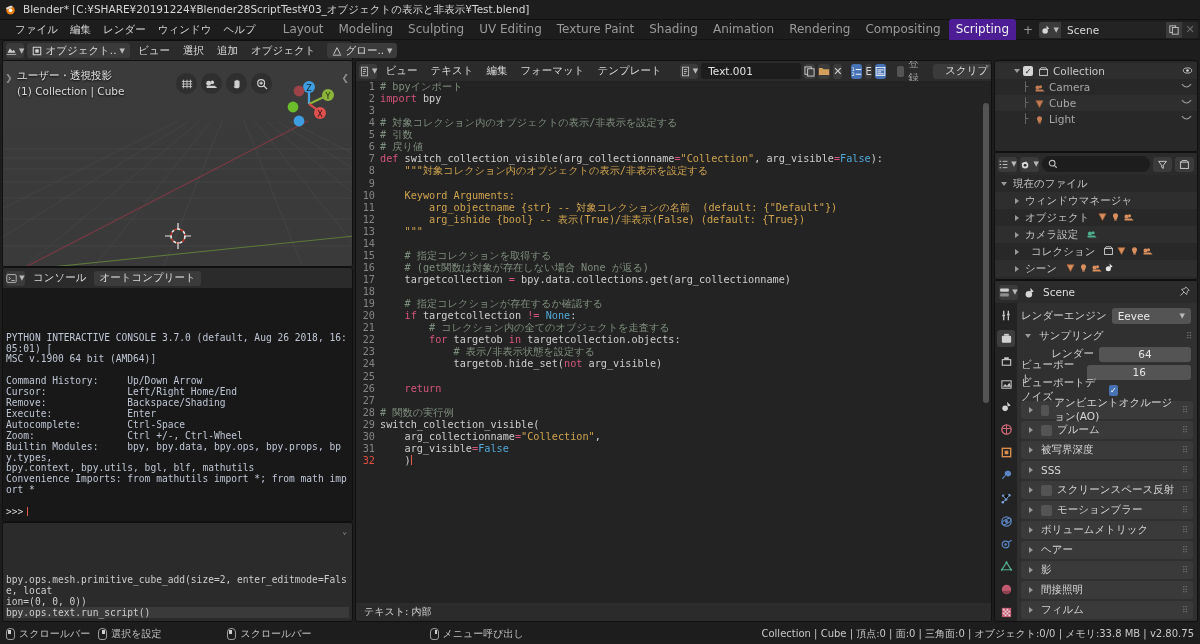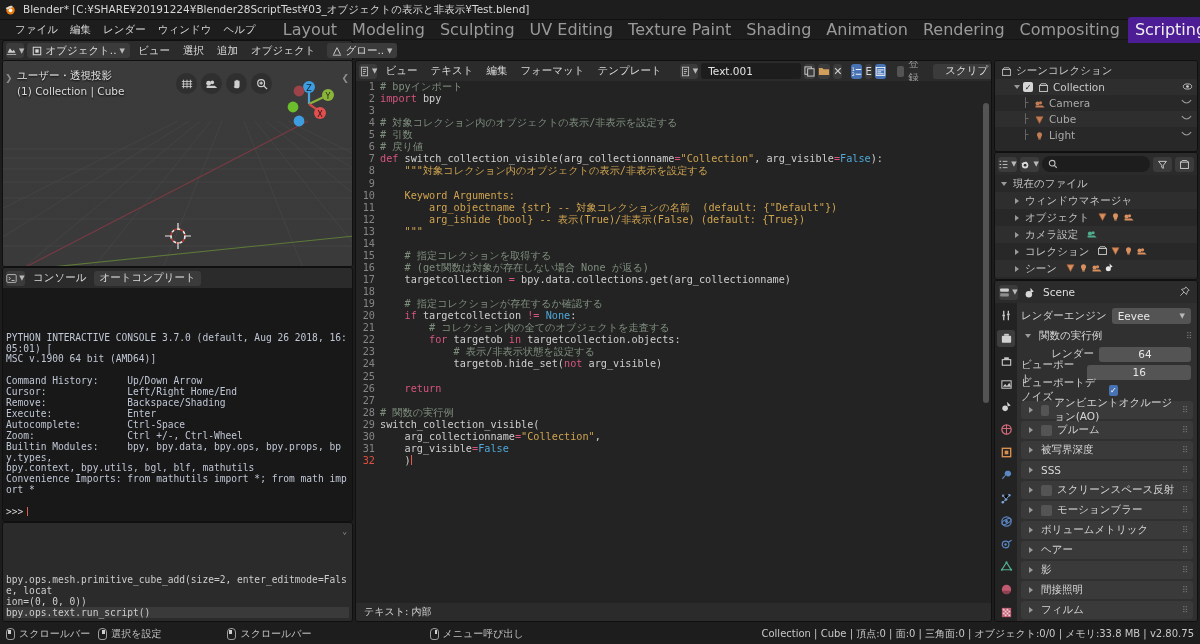--- a/index.html
+++ b/index.html
@@ -25,21 +25,21 @@
     height: 20px; background: #1d1d1d; display: flex; align-items: center;
     padding-left: 4px; border-bottom: 1px solid #141414;
   }
   .topbar-logo { width: 14px; height: 14px; margin-right: 5px; }
   .menu-item {
     font-size: 10.5px; color: #d6d6d6; padding: 2px 6px; white-space: nowrap;
     border-radius: 2px;
   }
   .ws-tabs { display: flex; align-items: center; margin-left: 14px; gap: 1px; }
   .ws-tab {
-    font-size: 16px; color: #9a9a9a; padding: 3px 7px 4px; white-space: nowrap;
+    font-size: 12px; color: #9a9a9a; padding: 3px 7px 4px; white-space: nowrap;
     border-radius: 3px 3px 0 0;
     text-align: center;
   }
   .ws-tab.active { background: #4c1d95; color: #f0f0f0; }
   .ws-add { font-size: 12px; color: #9b9b9b; padding: 0 6px; }
   .topbar-right { margin-left: auto; display: flex; align-items: center; gap: 3px; padding-right: 4px; }
   .id-block { display: flex; align-items: center; background: #282828; border-radius: 3px; height: 16px; }
   .id-icon { width: 22px; display: flex; align-items: center; justify-content: center; gap: 1px;
              background: #3b3b3b; height: 16px; border-radius: 3px 0 0 3px; }
   .id-name { background: #232323; height: 16px; display: flex; align-items: center;
@@ -468,30 +468,20 @@
 
     <div class="te-body">
       <div class="te-code" id="code-lines"><div class="te-row"><span class="te-num">1</span><span class="te-txt"><span class="c-cmt"># bpyインポート</span></span></div><div class="te-row"><span class="te-num">2</span><span class="te-txt"><span class="c-kw">import</span><span class="c-def"> bpy</span></span></div><div class="te-row"><span class="te-num">3</span><span class="te-txt"></span></div><div class="te-row"><span class="te-num">4</span><span class="te-txt"><span class="c-cmt"># 対象コレクション内のオブジェクトの表示/非表示を設定する</span></span></div><div class="te-row"><span class="te-num">5</span><span class="te-txt"><span class="c-cmt"># 引数</span></span></div><div class="te-row"><span class="te-num">6</span><span class="te-txt"><span class="c-cmt"># 戻り値</span></span></div><div class="te-row"><span class="te-num">7</span><span class="te-txt"><span class="c-kw">def</span><span class="c-def"> switch_collection_visible(arg_collectionname</span><span class="c-kw">=</span><span class="c-str">"Collection"</span><span class="c-def">, arg_visible</span><span class="c-kw">=</span><span class="c-num">False</span><span class="c-def">):</span></span></div><div class="te-row"><span class="te-num">8</span><span class="te-txt"><span class="c-doc">    """対象コレクション内のオブジェクトの表示/非表示を設定する</span></span></div><div class="te-row"><span class="te-num">9</span><span class="te-txt"></span></div><div class="te-row"><span class="te-num">10</span><span class="te-txt"><span class="c-doc">    Keyword Arguments:</span></span></div><div class="te-row"><span class="te-num">11</span><span class="te-txt"><span class="c-doc">        arg_objectname {str} -- 対象コレクションの名前  (default: {"Default"})</span></span></div><div class="te-row"><span class="te-num">12</span><span class="te-txt"><span class="c-doc">        arg_ishide {bool} -- 表示(True)/非表示(False) (default: {True})</span></span></div><div class="te-row"><span class="te-num">13</span><span class="te-txt"><span class="c-doc">    """</span></span></div><div class="te-row"><span class="te-num">14</span><span class="te-txt"></span></div><div class="te-row"><span class="te-num">15</span><span class="te-txt"><span class="c-cmt">    # 指定コレクションを取得する</span></span></div><div class="te-row"><span class="te-num">16</span><span class="te-txt"><span class="c-cmt">    # (get関数は対象が存在しない場合 None が返る)</span></span></div><div class="te-row"><span class="te-num">17</span><span class="te-txt"><span class="c-def">    targetcollection </span><span class="c-kw">=</span><span class="c-def"> bpy.data.collections.get(arg_collectionname)</span></span></div><div class="te-row"><span class="te-num">18</span><span class="te-txt"></span></div><div class="te-row"><span class="te-num">19</span><span class="te-txt"><span class="c-cmt">    # 指定コレクションが存在するか確認する</span></span></div><div class="te-row"><span class="te-num">20</span><span class="te-txt"><span class="c-def">    </span><span class="c-kw">if</span><span class="c-def"> targetcollection </span><span class="c-kw">!=</span><span class="c-def"> </span><span class="c-num">None</span><span class="c-def">:</span></span></div><div class="te-row"><span class="te-num">21</span><span class="te-txt"><span class="c-cmt">        # コレクション内の全てのオブジェクトを走査する</span></span></div><div class="te-row"><span class="te-num">22</span><span class="te-txt"><span class="c-def">        </span><span class="c-kw">for</span><span class="c-def"> targetob </span><span class="c-kw">in</span><span class="c-def"> targetcollection.objects:</span></span></div><div class="te-row"><span class="te-num">23</span><span class="te-txt"><span class="c-cmt">            # 表示/非表示状態を設定する</span></span></div><div class="te-row"><span class="te-num">24</span><span class="te-txt"><span class="c-def">            targetob.hide_set(</span><span class="c-kw">not</span><span class="c-def"> arg_visible)</span></span></div><div class="te-row"><span class="te-num">25</span><span class="te-txt"></span></div><div class="te-row"><span class="te-num">26</span><span class="te-txt"><span class="c-def">    </span><span class="c-kw">return</span></span></div><div class="te-row"><span class="te-num">27</span><span class="te-txt"></span></div><div class="te-row"><span class="te-num">28</span><span class="te-txt"><span class="c-cmt"># 関数の実行例</span></span></div><div class="te-row"><span class="te-num">29</span><span class="te-txt"><span class="c-def">switch_collection_visible(</span></span></div><div class="te-row"><span class="te-num">30</span><span class="te-txt"><span class="c-def">    arg_collectionname</span><span class="c-kw">=</span><span class="c-str">"Collection"</span><span class="c-def">,</span></span></div><div class="te-row"><span class="te-num">31</span><span class="te-txt"><span class="c-def">    arg_visible</span><span class="c-kw">=</span><span class="c-num">False</span></span></div><div class="te-row"><span class="te-num cur">32</span><span class="te-txt"><span class="c-def">    )</span><span class="cursor-bar"></span></span></div></div>
       <div class="te-scroll"></div>
     </div>
     <div class="te-footer">テキスト: 内部</div>
   </div>
 
   <div class="editor" id="outliner">
     <div class="out-body" id="outliner-rows">
-        <div class="out-row">
-          <span class="ind" style="width:4px"></span>
-          <span style="margin:0 4px 0 2px;display:flex;">
-            <svg width="11" height="11" viewBox="0 0 14 14">
-              <rect x="2" y="4.5" width="10" height="7.5" fill="none" stroke="#b9b9b9" stroke-width="1.2"></rect>
-              <path d="M2 4.5 l1.8-2.2 h6.4 L12 4.5" fill="none" stroke="#b9b9b9" stroke-width="1.2"></path>
-            </svg>
-          </span>
-          <span class="out-name">シーンコレクション</span>
-        </div>
         <div class="out-row alt">
           <span class="ind" style="width:16px"></span>
           <span class="tri down"></span>
           <span class="cbx">✓</span>
           <span style="margin:0 4px 0 2px;display:flex;">
             <svg width="11" height="11" viewBox="0 0 14 14">
               <rect x="2" y="4.5" width="10" height="7.5" fill="none" stroke="#cbcbcb" stroke-width="1.2"></rect>
               <path d="M2 4.5 l1.8-2.2 h6.4 L12 4.5" fill="none" stroke="#cbcbcb" stroke-width="1.2"></path>
             </svg>
           </span>
@@ -627,21 +617,21 @@
             <span><svg width="11" height="11" viewBox="0 0 14 14">
                 <circle cx="5" cy="7" r="2.6" fill="#4fae8c"></circle>
                 <circle cx="9" cy="6" r="2" fill="#4fae8c"></circle>
                 <path d="M2 9.5 h9 l2.5 2.5 h-11.5z" fill="#4fae8c"></path>
               </svg></span>
           </span>
         </div>
         <div class="ol2-row">
           <span style="width:17px"></span>
           <span class="tri"></span>
-          <span style="margin-left:3px;">コレクション</span>
+          <span style="margin-left:9px;">コレクション</span>
           <span style="margin-left:8px;display:flex;gap:2px;align-items:center;">
             <span><svg width="11" height="11" viewBox="0 0 14 14">
                 <rect x="2" y="4.5" width="10" height="7.5" fill="none" stroke="#cbcbcb" stroke-width="1.2"></rect>
                 <path d="M2 4.5 l1.8-2.2 h6.4 L12 4.5" fill="none" stroke="#cbcbcb" stroke-width="1.2"></path>
               </svg></span>
             <span><svg width="11" height="11" viewBox="0 0 14 14">
                 <path d="M2.5 3.5 h9 L7 12 z" fill="#d98f5e" stroke="#a05f3b"></path>
               </svg></span>
             <span><svg width="11" height="11" viewBox="0 0 14 14">
                 <circle cx="7" cy="6" r="3.2" fill="#d98f5e"></circle>
@@ -816,21 +806,21 @@
       <div class="prop-row" style="height:20px;">
         <span class="prop-label">レンダーエンジン</span>
         <div class="dropdown" style="flex:1 1 auto;justify-content:space-between;">
           <span>Eevee</span>
             <span class="chev">▼</span>
         </div>
       </div>
 
       <div class="panel-hdr">
         <span class="tri down"></span>
-        <span class="panel-title">関数の実行例</span>
+        <span class="panel-title">サンプリング</span>
         <span class="dots">⠿</span>
       </div>
 
       <div class="prop-row">
         <span class="prop-label right">レンダー</span>
         <div class="field" style="width:92px;">64</div>
       </div>
       <div class="prop-row">
         <span class="prop-label right">ビューポート</span>
         <div class="field" style="width:108px;">16</div>

